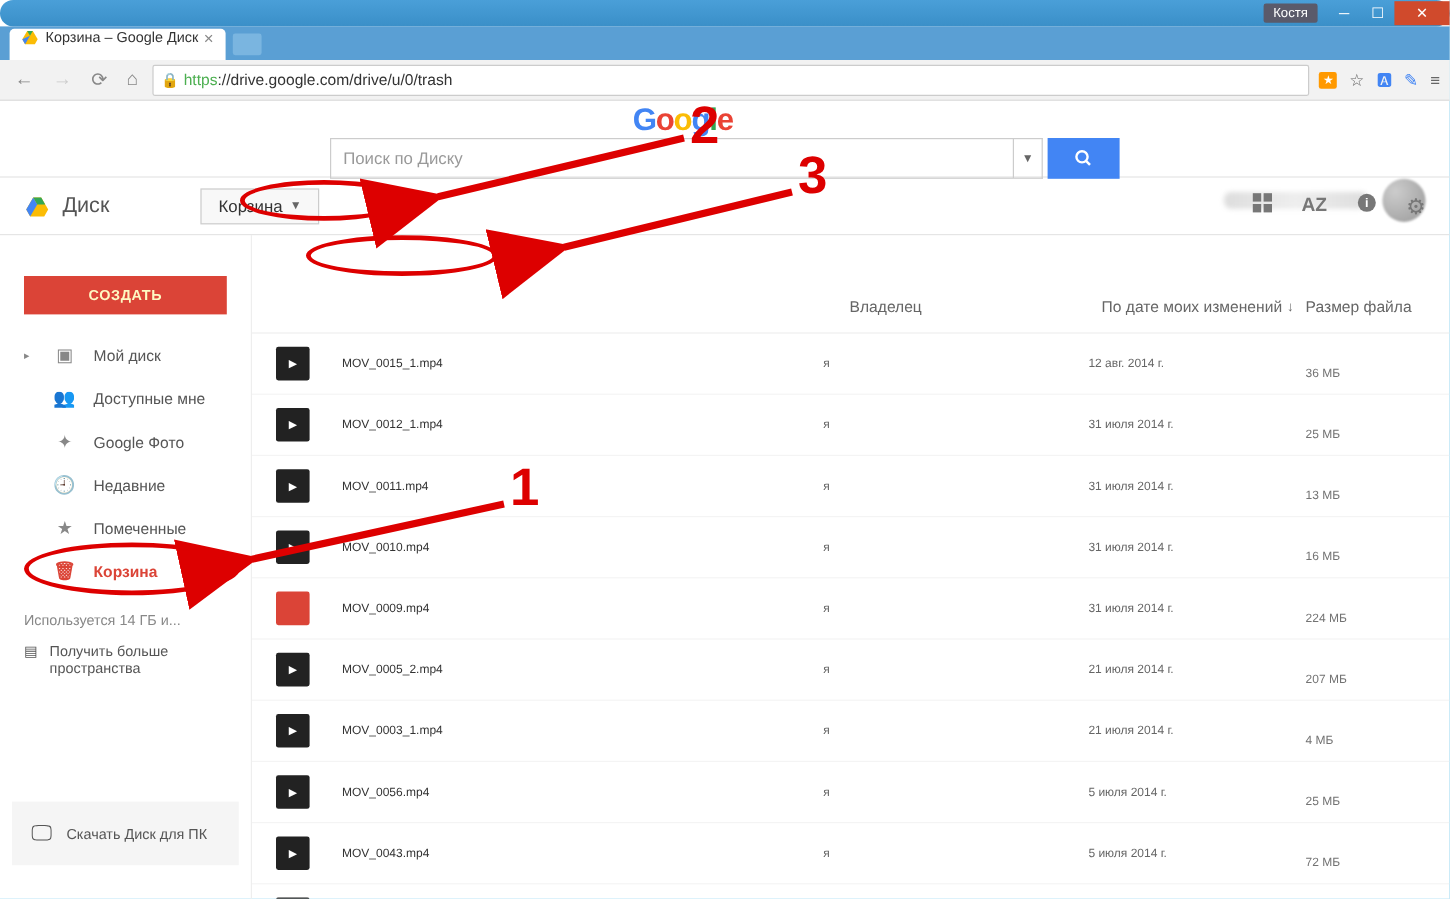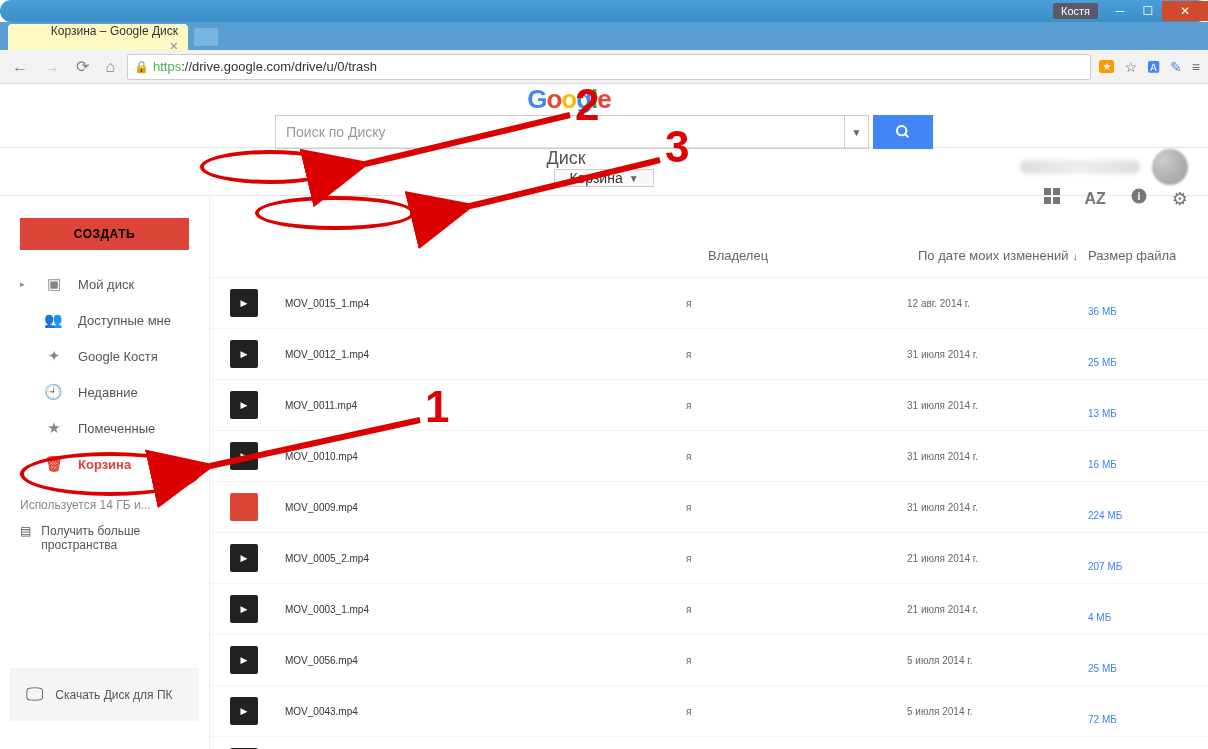--- a/index.html
+++ b/index.html
@@ -8,21 +8,21 @@
 .window { background: #fff; position: absolute; top: 0; left: 0; right: 0; bottom: 0; }
 
 
 .titlebar { height: 22px; background: linear-gradient(#4a9fd8, #3a8fc8); display: flex; justify-content: flex-end; align-items: center; border-radius: 11px; }
 .titlebar .user { background: #5a5a6a; color: #fff; font-size: 11px; padding: 2px 8px; border-radius: 2px; margin-right: 8px; }
 .winbtn { width: 28px; height: 20px; display: flex; align-items: center; justify-content: center; cursor: pointer; color: #fff; font-size: 12px; }
 .winbtn.close { background: #d04a2c; width: 46px; }
 
 
 .tabbar { height: 28px; background: #5a9fd4; display: flex; align-items: flex-end; padding-left: 8px; }
-.tab { background: #fef9c3; height: 26px; display: flex; align-items: flex-end; padding: 0 10px; border-radius: 4px 4px 0 0; font-size: 12px; color: #333; min-width: 180px; position: relative; flex-direction: column; }
+.tab { background: #ffffff; height: 26px; display: flex; align-items: flex-start; padding: 0 10px; border-radius: 4px 4px 0 0; font-size: 12px; color: #333; min-width: 180px; position: relative; }
 .tab .favicon { width: 14px; height: 14px; margin-right: 6px; }
 .tab .tclose { margin-left: auto; color: #888; font-size: 14px; cursor: pointer; }
 .newtab { width: 24px; height: 18px; background: #7ab5e0; border-radius: 2px; margin-left: 6px; margin-bottom: 4px; }
 
 
 .addrbar { height: 34px; background: #f2f2f2; border-bottom: 1px solid #ddd; display: flex; align-items: center; padding: 0 8px; gap: 8px; }
 .navbtn { color: #888; font-size: 16px; cursor: pointer; padding: 4px; }
 .urlbox { flex: 1; height: 26px; background: #fff; border: 1px solid #ccc; border-radius: 2px; display: flex; align-items: center; padding: 0 6px; font-size: 13px; color: #333; }
 .urlbox .lock { color: #4caf50; margin-right: 4px; font-size: 12px; }
 .urlbox .proto { color: #4caf50; }
@@ -40,33 +40,33 @@
 .glogo span:nth-child(6) { color: #ea4335; }
 .searchwrap { display: flex; }
 .searchbox { width: 570px; height: 34px; border: 1px solid #ccc; padding: 0 10px; font-size: 14px; color: #999; display: flex; align-items: center; }
 .searchdrop { width: 24px; height: 34px; border: 1px solid #ccc; border-left: none; display: flex; align-items: center; justify-content: center; color: #666; font-size: 10px; }
 .searchbtn { width: 60px; height: 34px; background: #4285f4; color: #fff; display: flex; align-items: center; justify-content: center; margin-left: 4px; cursor: pointer; font-size: 16px; }
 .gright { margin-left: auto; display: flex; align-items: center; gap: 12px; }
 .gblur { width: 120px; height: 14px; background: linear-gradient(90deg, #ddd, #eee, #ddd); border-radius: 6px; filter: blur(2px); }
 .gavatar { width: 36px; height: 36px; border-radius: 50%; background: radial-gradient(circle at 30% 30%, #ccc, #999); filter: blur(1px); }
 
 
-.appbar { height: 48px; display: flex; align-items: center; padding: 0 20px; border-bottom: 1px solid #e5e5e5; position: relative; flex-direction: column; }
+.appbar { height: 48px; display: flex; align-items: center; padding: 0 20px; border-bottom: 1px solid #e5e5e5; position: relative; }
 .drivelogo { width: 22px; height: 20px; margin-right: 10px; }
 .appname { font-size: 18px; color: #555; margin-right: 76px; }
 .breadcrumb-btn { height: 30px; padding: 0 14px; border: 1px solid #ccc; background: #f8f8f8; font-size: 14px; color: #333; display: flex; align-items: center; gap: 6px; cursor: pointer; }
 .appicons { margin-left: auto; display: flex; gap: 24px; align-items: center; color: #777; }
 .appicons > * { cursor: pointer; font-size: 18px; }
 
 
 .body { display: flex; height: calc(100% - 22px - 28px - 34px - 64px - 48px); }
 
 
 .sidebar { width: 210px; padding: 18px 0; border-right: 1px solid #eee; display: flex; flex-direction: column; }
-.create-btn { margin: 4px 20px 16px; background: #db4437; color: #000000; font-size: 12px; font-weight: bold; padding: 9px 20px; border: none; cursor: pointer; letter-spacing: 0.5px; text-align: center; }
+.create-btn { margin: 16px 20px 16px; background: #db4437; color: #fef9c3; font-size: 12px; font-weight: bold; padding: 9px 20px; border: none; cursor: pointer; letter-spacing: 0.5px; text-align: center; }
 .navitem { display: flex; align-items: center; padding: 9px 20px; font-size: 13px; color: #555; cursor: pointer; gap: 14px; }
 .navitem.active { color: #db4437; font-weight: bold; }
 .navitem .nicon { width: 20px; text-align: center; font-size: 15px; color: #888; }
 .navitem.active .nicon { color: #db4437; }
 .navitem .expand { width: 10px; color: #888; font-size: 9px; }
 .storage { margin: 16px 20px 0; font-size: 12px; color: #888; }
 .getspace { display: flex; gap: 10px; margin: 12px 20px; font-size: 12px; color: #555; cursor: pointer; }
 .dlbox { margin-top: auto; margin: auto 10px 10px; padding: 16px; background: #f5f5f5; display: flex; gap: 12px; font-size: 12px; color: #555; cursor: pointer; align-items: center; }
 
 
@@ -82,21 +82,21 @@
 
 .filelist { overflow-y: auto; }
 .frow { display: flex; align-items: center; padding: 11px 20px; font-size: 10px; color: #333; border-bottom: 1px solid #f4f4f4; cursor: pointer; gap: 11px; }
 .fthumb { width: 28px; height: 28px; background: #222; margin-right: 16px; display: flex; align-items: center; justify-content: center; color: #fff; font-size: 10px; border-radius: 2px; position: relative; }
 .fthumb::after { content: '▶'; font-size: 9px; }
 .fthumb.doc { background: #db4437; }
 .fthumb.doc::after { content: ''; }
 .frow .col-name { flex: 1; }
 .frow .col-owner { width: 210px; color: #666; }
 .frow .col-date { width: 170px; color: #666; }
-.frow .col-size { width: 100px; color: #3b82f6; margin-top: 16px; }
+.frow .col-size { width: 100px; color: #737373; margin-top: 16px; }
 
 
 .annot { position: absolute; pointer-events: none; z-index: 100; }
 .circ { position: absolute; border: 4px solid #d00; border-radius: 50%; }
 .num { position: absolute; color: #d00; font-size: 44px; font-weight: 900; font-family: Arial Black, Arial; }
 svg.arrows { position: absolute; top: 0; left: 0; width: 1208px; height: 749px; }
 .az-icon { font-size: 16px; font-weight: bold; }
 </style>
 </head>
 <body>
@@ -202,21 +202,21 @@
             <span>Мой диск</span>
           </div>
           <div class="navitem">
             <span class="expand"></span>
             <span class="nicon">👥</span>
             <span>Доступные мне</span>
           </div>
           <div class="navitem">
             <span class="expand"></span>
             <span class="nicon">✦</span>
-            <span>Google Костя</span>
+            <span>Google Фото</span>
           </div>
           <div class="navitem">
             <span class="expand"></span>
             <span class="nicon">🕘</span>
             <span>Недавние</span>
           </div>
           <div class="navitem">
             <span class="expand"></span>
             <span class="nicon">★</span>
             <span>Помеченные</span>

